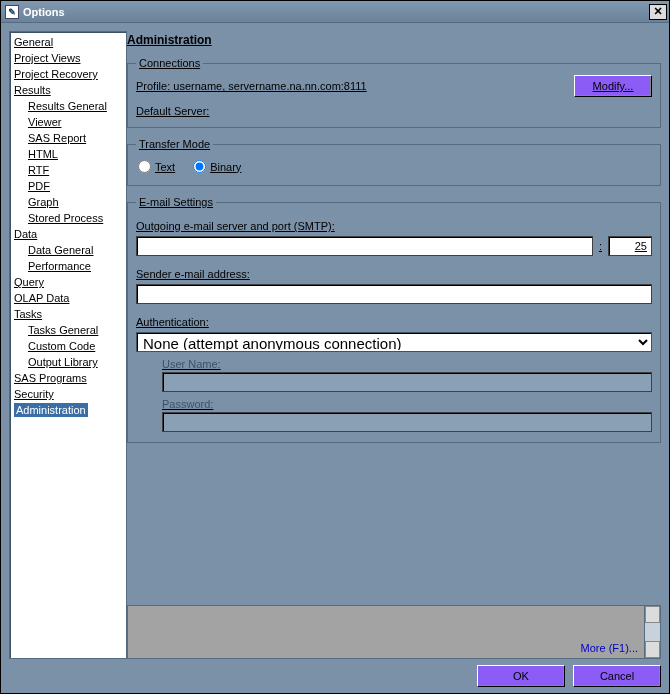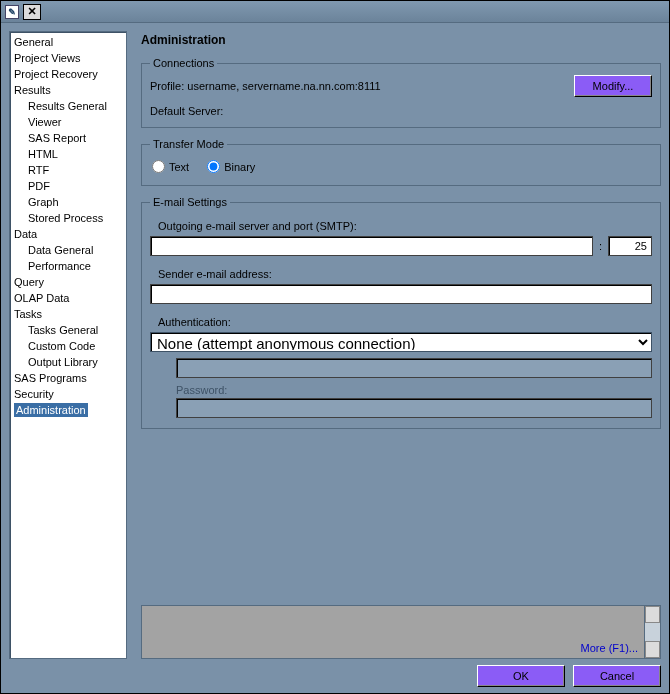--- a/index.html
+++ b/index.html
@@ -55,22 +55,23 @@
   .body {
     flex: 1;
     display: flex;
     flex-direction: column;
     padding: 8px 8px 6px 8px;
     gap: 6px;
   }
   .main-row {
     flex: 1;
     display: flex;
-    gap: 14px;
+    gap: 0;
     min-height: 0;
+    text-decoration: underline;
   }
   .sidebar {
     width: 118px;
     background: #fff;
     border: 1px solid #556b80;
     box-shadow: inset 1px 1px 0 #3e5266;
     overflow-y: auto;
     padding: 2px 0;
   }
   .tree-item {
@@ -138,21 +139,21 @@
     gap: 18px;
     padding: 4px 2px 2px 2px;
   }
   .radio-item {
     display: flex;
     align-items: center;
     gap: 4px;
     cursor: pointer;
   }
   .radio-item input { margin: 0; }
-  .field-label { margin: 6px 0 4px 8px; }
+  .field-label { margin: 6px 0 4px 0; }
   .text-input {
     width: 100%;
     height: 20px;
     background: #fff;
     border: 1px solid #404040;
     box-shadow: inset 1px 1px 0 #000;
     padding: 2px 4px;
     font-family: inherit;
     font-size: 11px;
   }
@@ -222,20 +223,21 @@
   }
   .footer .spacer { flex: 1; }
 </style>
 </head>
 <body>
 
 <div class="window">
 
   <div class="titlebar">
     <span class="icon">✎</span>
+    <span class="title">Options</span>
     <div class="close">✕</div>
   </div>
 
   <div class="body">
     <div class="main-row">
 
       <div class="sidebar" id="sidebar">
           <div class="tree-item">General</div>
           <div class="tree-item">Project Views</div>
           <div class="tree-item">Project Recovery</div>
@@ -300,20 +302,21 @@
 
           <div class="field-label" style="margin-top:12px;">Sender e-mail address:</div>
           <input class="text-input" value="" style="">
 
           <div class="field-label" style="margin-top:12px;">Authentication:</div>
           <select class="auth-select">
             <option>None (attempt anonymous connection)</option>
           </select>
 
           <div class="cred-block">
+            <div class="cred-label">User Name:</div>
             <input class="text-input disabled" disabled="" value="" style="">
             <div class="cred-label">Password:</div>
             <input class="text-input disabled" type="password" disabled="" value="" style="">
           </div>
         </fieldset>
 
         <div class="help-area">
           <span class="more-link">More (F1)...</span>
           <div class="scroll"></div>
         </div>

